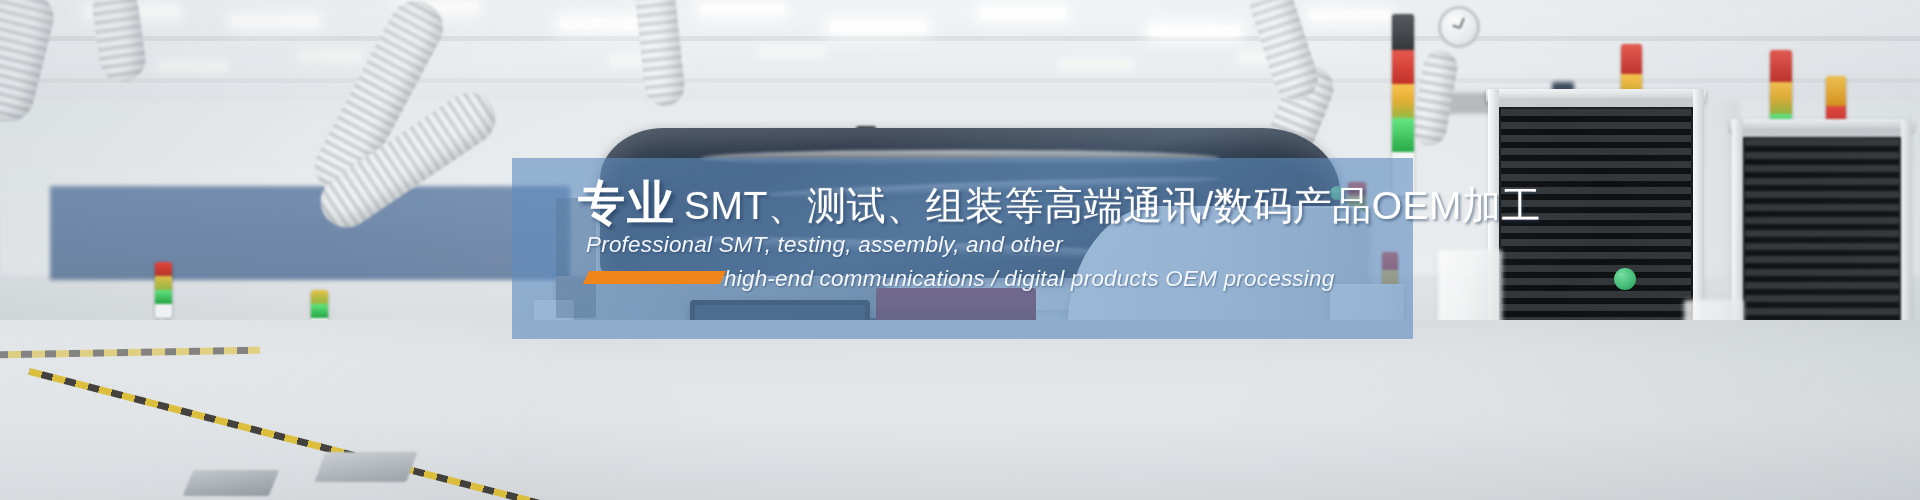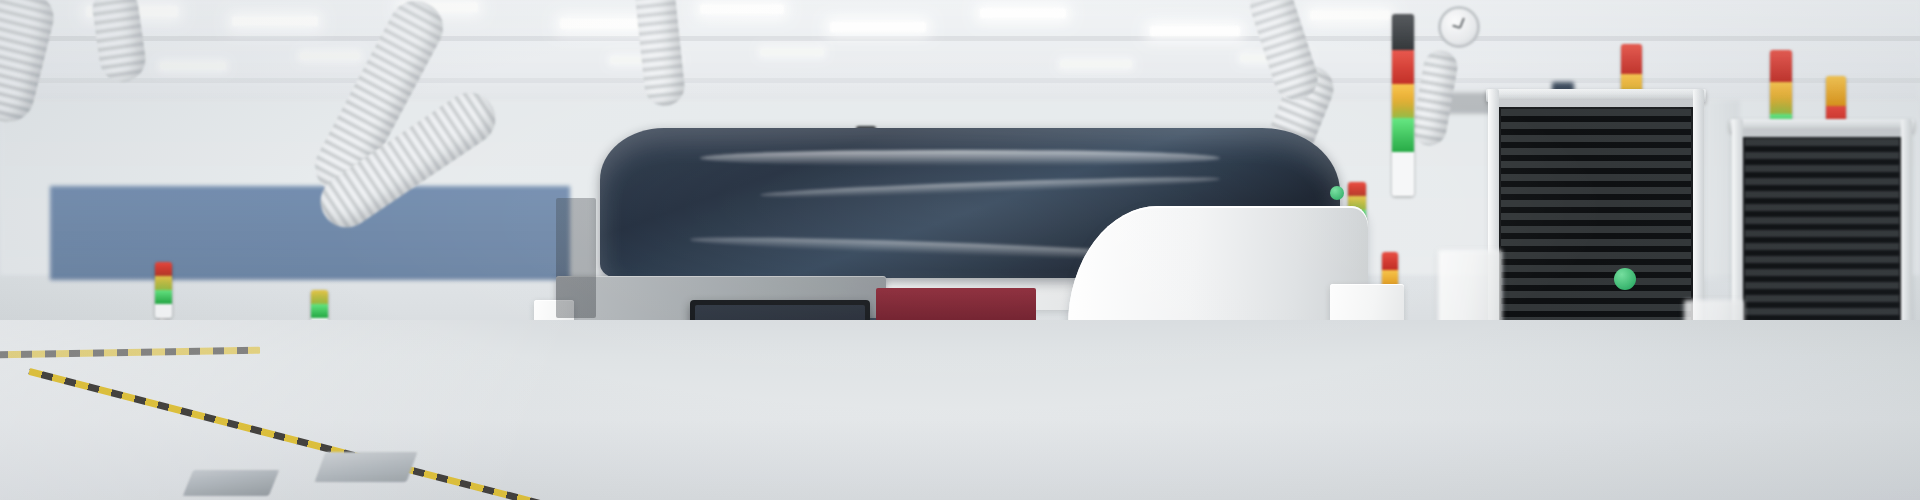--- a/index.html
+++ b/index.html
@@ -453,14 +453,28 @@
 
     <div class="blur-soft" style="position:absolute;left:188px;top:470px;width:86px;height:26px;background:linear-gradient(170deg,#cdd2d6,#9ba1a6);border-radius:2px;transform:skewX(-22deg);"></div>
     <div class="blur-soft" style="position:absolute;left:320px;top:452px;width:92px;height:30px;background:linear-gradient(170deg,#d2d7da,#a3a9ae);border-radius:2px;transform:skewX(-20deg);"></div>
 
     <div style="position:absolute;inset:0;pointer-events:none;
       background:radial-gradient(ellipse at 50% 42%,rgba(255,255,255,.10) 0%,rgba(255,255,255,0) 48%,rgba(90,104,120,.16) 100%);"></div>
     <div style="position:absolute;inset:0;pointer-events:none;
       background:linear-gradient(180deg,rgba(255,255,255,.16) 0%,rgba(255,255,255,0) 22%);"></div>
   </div>
 
+  <div class="overlay">
+    <div class="ov-inner">
+
+      <div class="headline">
+        <span class="em">专业</span><span>SMT、测试、组装等高端通讯/数码产品OEM加工</span>
+      </div>
+
+      <div class="sub1">Professional SMT, testing, assembly, and other</div>
+
+      <div class="accent-bar"></div>
+
+      <div class="sub2">high-end communications / digital products OEM processing</div>
+    </div>
+  </div>
 
 </div>
 
 </body></html>

